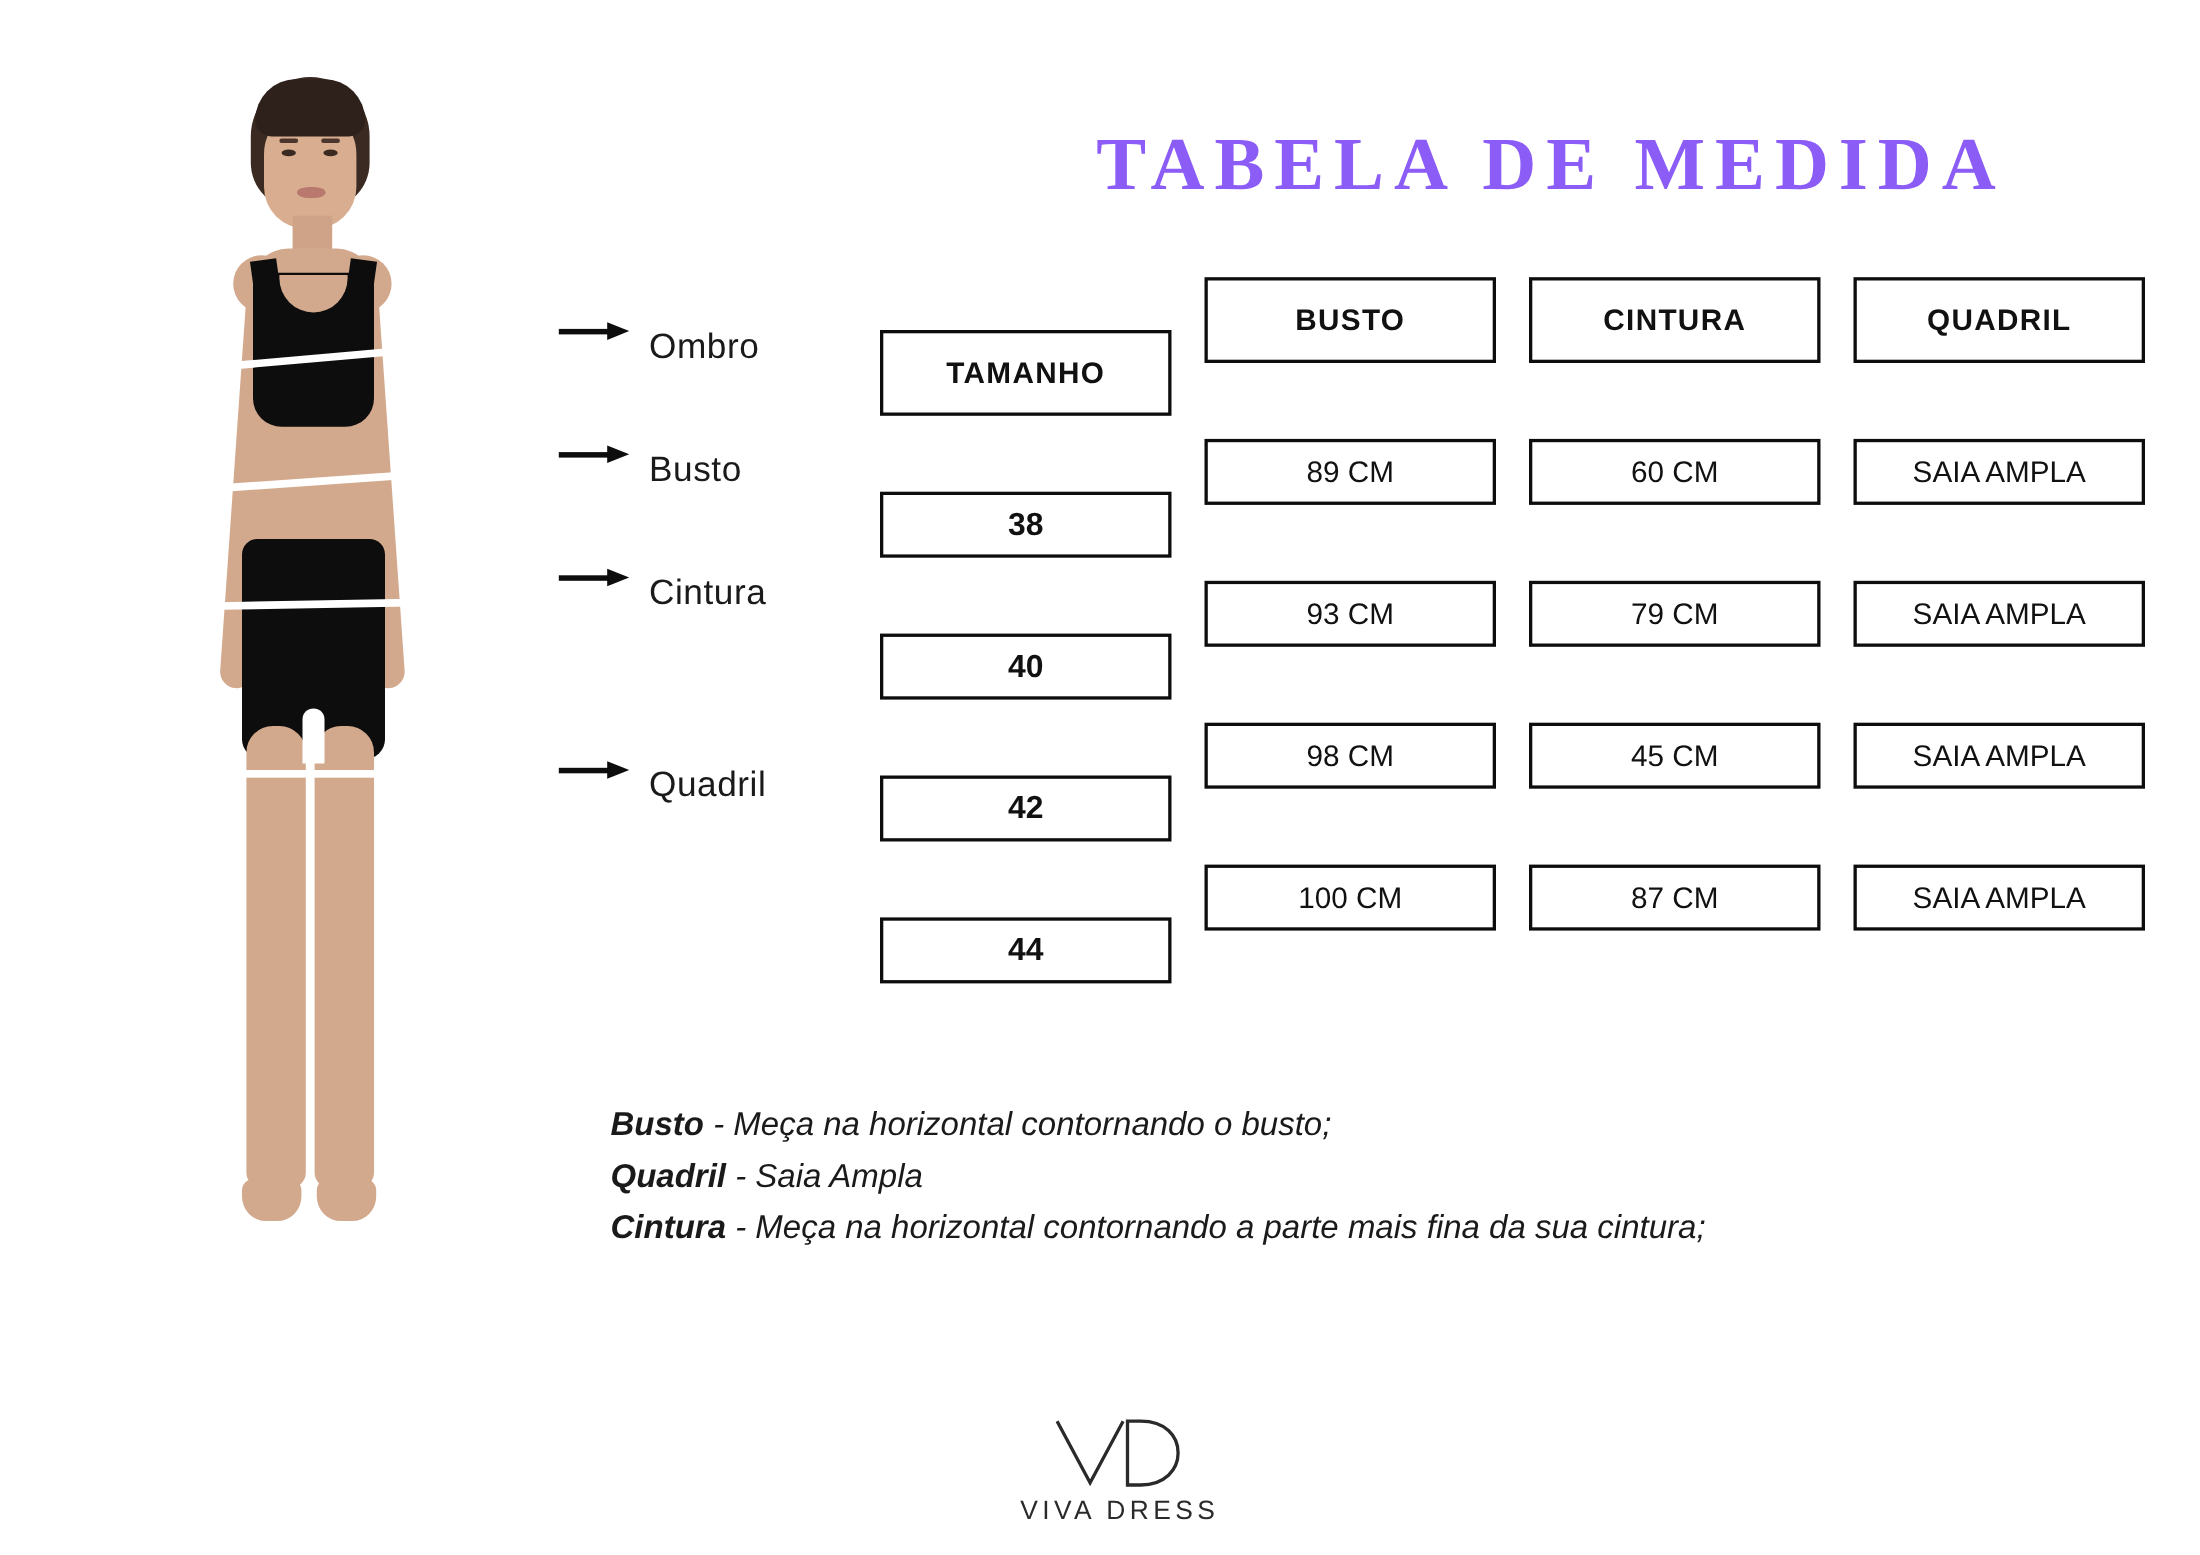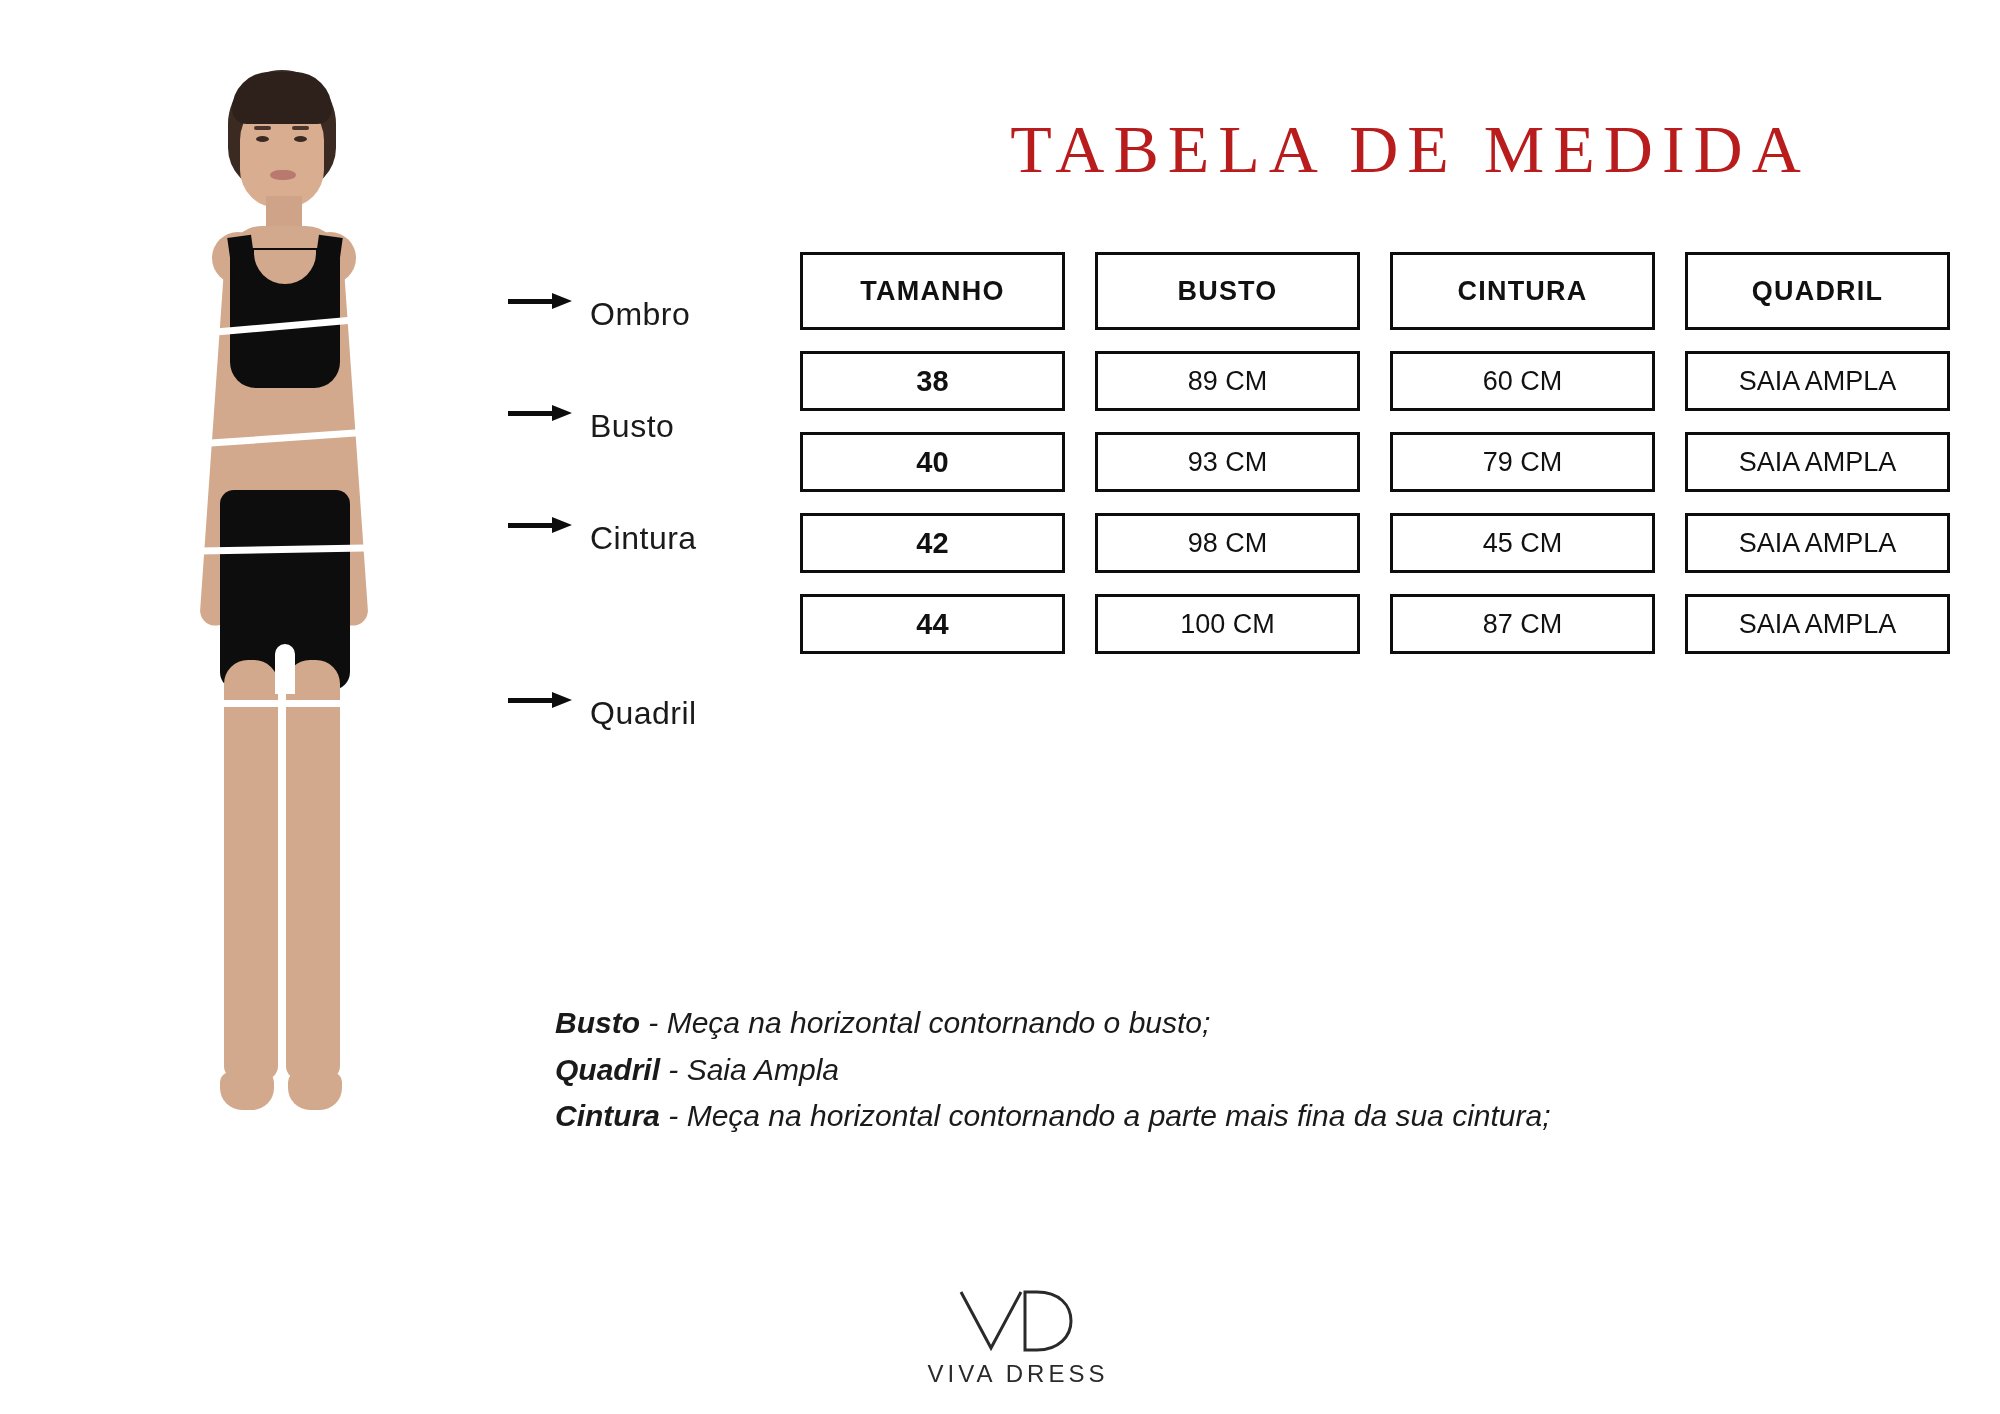--- a/index.html
+++ b/index.html
@@ -212,23 +212,23 @@
 
   
   .title {
     position: absolute;
     left: 880px;
     top: 110px;
     width: 1060px;
     text-align: center;
     font-family: "Liberation Serif", serif;
     font-size: 68px;
-    font-weight: normal;
+    font-weight: bold;
     letter-spacing: 9px;
-    color: #b91c1c;
+    color: #8b5cf6;
     white-space: nowrap;
   }
 
   .table {
     position: absolute;
     left: 800px;
     top: 252px;
     width: 1150px;
   }
   .trow {
@@ -239,21 +239,21 @@
   .cell {
     border: 3px solid #0d0d0d;
     height: 60px;
     display: flex;
     align-items: center;
     justify-content: center;
     font-size: 27px;
     color: #111111;
     box-sizing: border-box;
   }
-  .c-tamanho { width: 272px; }
+  .c-tamanho { width: 272px; margin-top: 48px; }
   .c-busto   { width: 272px; }
   .c-cintura { width: 272px; }
   .c-quadril { width: 272px; }
   .head-cell {
     font-weight: bold;
     letter-spacing: 1.2px;
     font-size: 27px;
     height: 78px;
   }
   .size-cell { font-weight: bold; font-size: 29px; }

